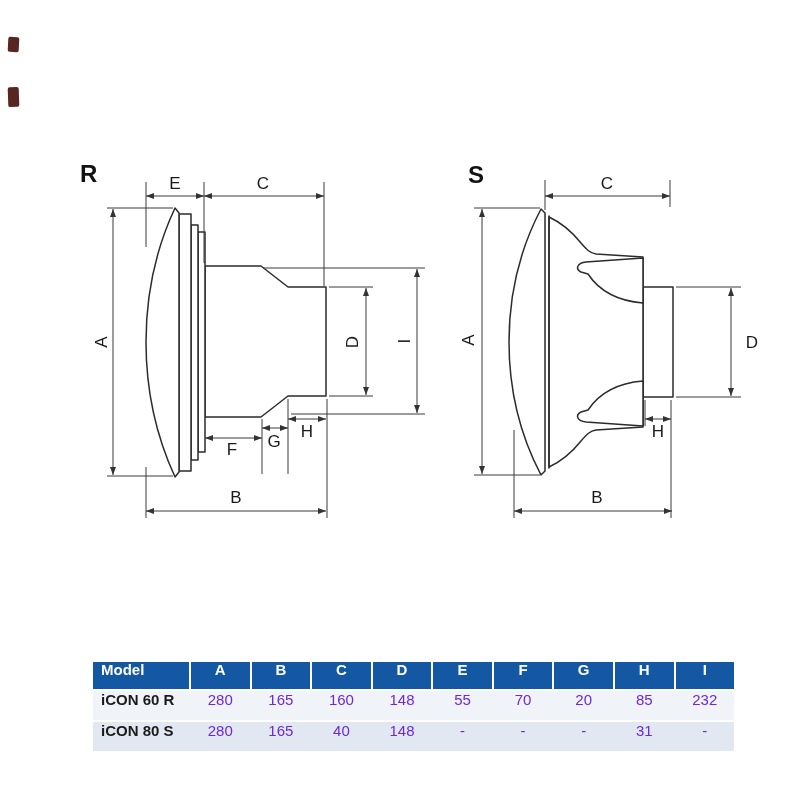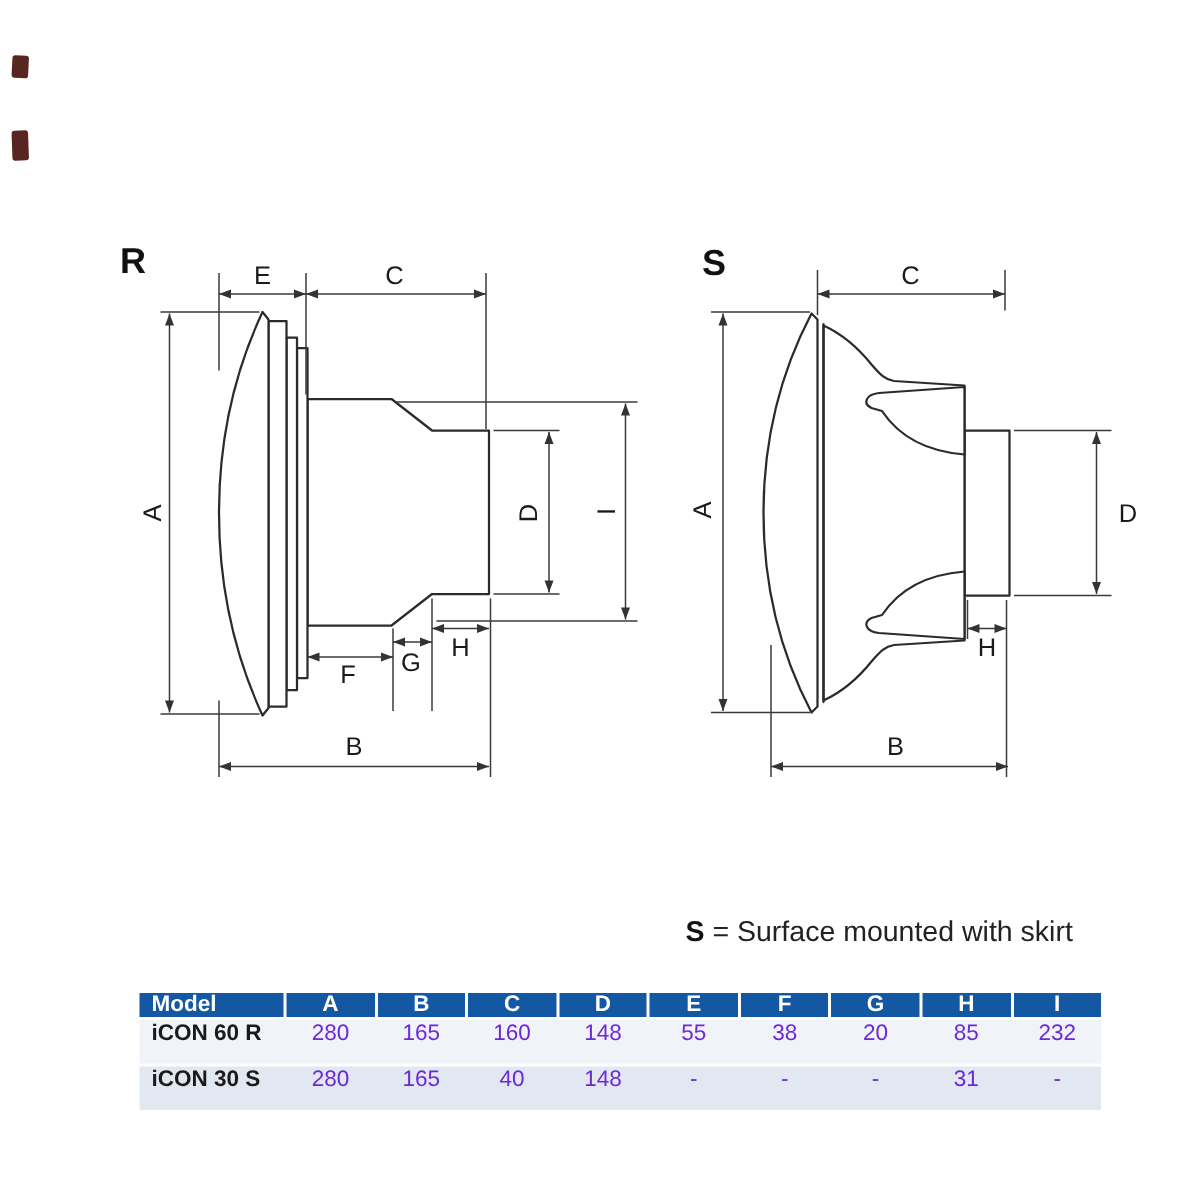--- a/index.html
+++ b/index.html
@@ -11,21 +11,21 @@
   #mark1{top:37px;height:15px;transform:rotate(3deg);}
   #mark2{top:87px;height:20px;transform:rotate(-2deg);}
 
   .legend{position:absolute;top:611px;font-size:19px;white-space:nowrap;color:#222;}
   .legend b{font-weight:bold;color:#111;}
   #legend-r{left:125px;}
   #legend-s{left:457px;}
 
   .spec-table{position:absolute;left:93px;top:662px;width:641px;font-size:15px;}
   .trow{display:flex;height:29px;line-height:17px;margin-bottom:2px;}
-  .trow.head{height:16px;line-height:16px;justify-content:space-between;}
+  .trow.head{height:27px;line-height:16px;justify-content:space-between;}
   .c-model{width:96px;box-sizing:border-box;padding-left:8px;text-align:left;font-weight:bold;}
   .c-val{flex:1;margin-left:2px;text-align:center;}
   .head .c-model,.head .c-val{background:#1457a3;color:#fff;font-weight:bold;}
   .r1{background:#f0f3f8;}
   .r2{background:#e2e8f1;}
   .r1 .c-val,.r2 .c-val{font-weight:normal;color:#6d28d9;}
 </style>
 </head>
 <body>
 
@@ -129,24 +129,20 @@
         <text x="607" y="189">C</text>
         <text x="474" y="340" transform="rotate(-90 474 340)">A</text>
         <text x="752" y="348">D</text>
         <text x="658" y="437">H</text>
         <text x="597" y="503">B</text>
       </g>
     </g>
   </svg>
 
   
-  <div id="legend-s" class="legend">
-    <b>S</b>
-    <span>= Surface mounted with skirt</span>
-  </div>
 
   
   <div class="spec-table">
     <div class="trow head">
       <div class="c-model">Model</div>
       <div class="c-val">A</div>
       <div class="c-val">B</div>
       <div class="c-val">C</div>
       <div class="c-val">D</div>
       <div class="c-val">E</div>
@@ -155,27 +151,27 @@
       <div class="c-val">H</div>
       <div class="c-val">I</div>
     </div>
     <div class="trow r1">
       <div class="c-model">iCON 60 R</div>
       <div class="c-val">280</div>
       <div class="c-val">165</div>
       <div class="c-val">160</div>
       <div class="c-val">148</div>
       <div class="c-val">55</div>
-      <div class="c-val">38</div>
+      <div class="c-val">70</div>
       <div class="c-val">20</div>
       <div class="c-val">85</div>
       <div class="c-val">232</div>
     </div>
     <div class="trow r2">
-      <div class="c-model">iCON 30 S</div>
+      <div class="c-model">iCON 80 S</div>
       <div class="c-val">280</div>
       <div class="c-val">165</div>
       <div class="c-val">40</div>
       <div class="c-val">148</div>
       <div class="c-val">-</div>
       <div class="c-val">-</div>
       <div class="c-val">-</div>
       <div class="c-val">31</div>
       <div class="c-val">-</div>
     </div>

